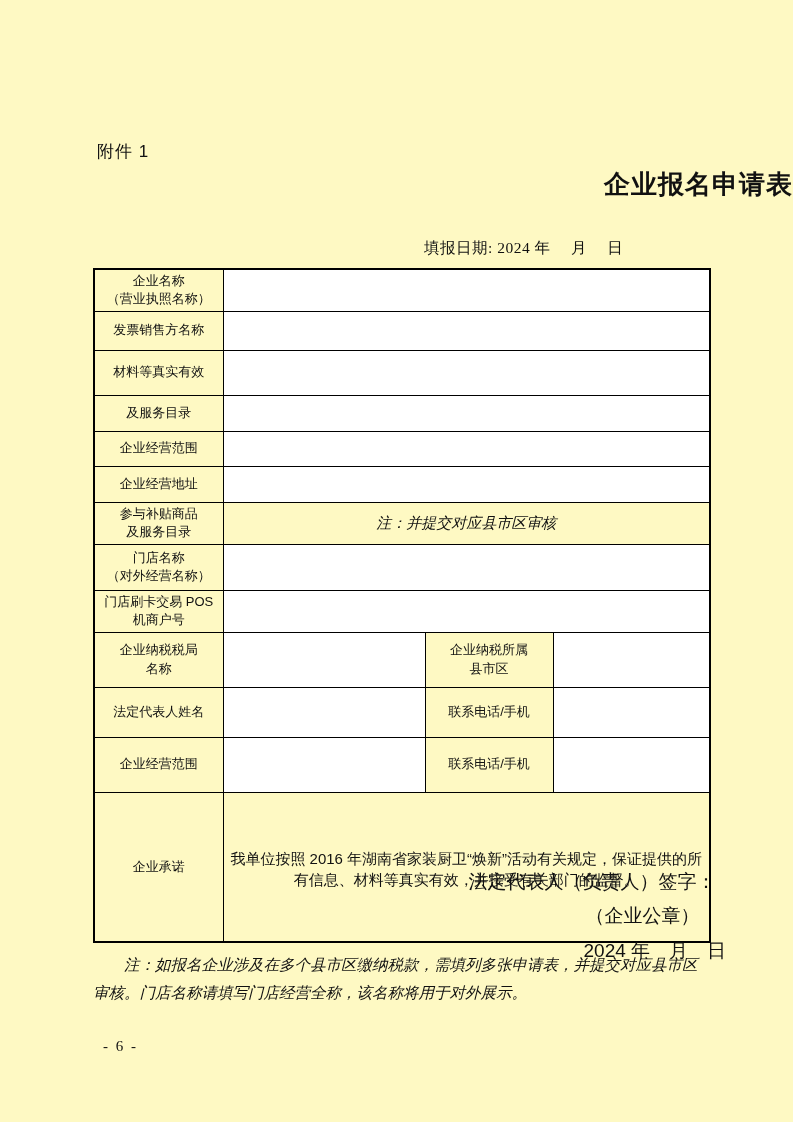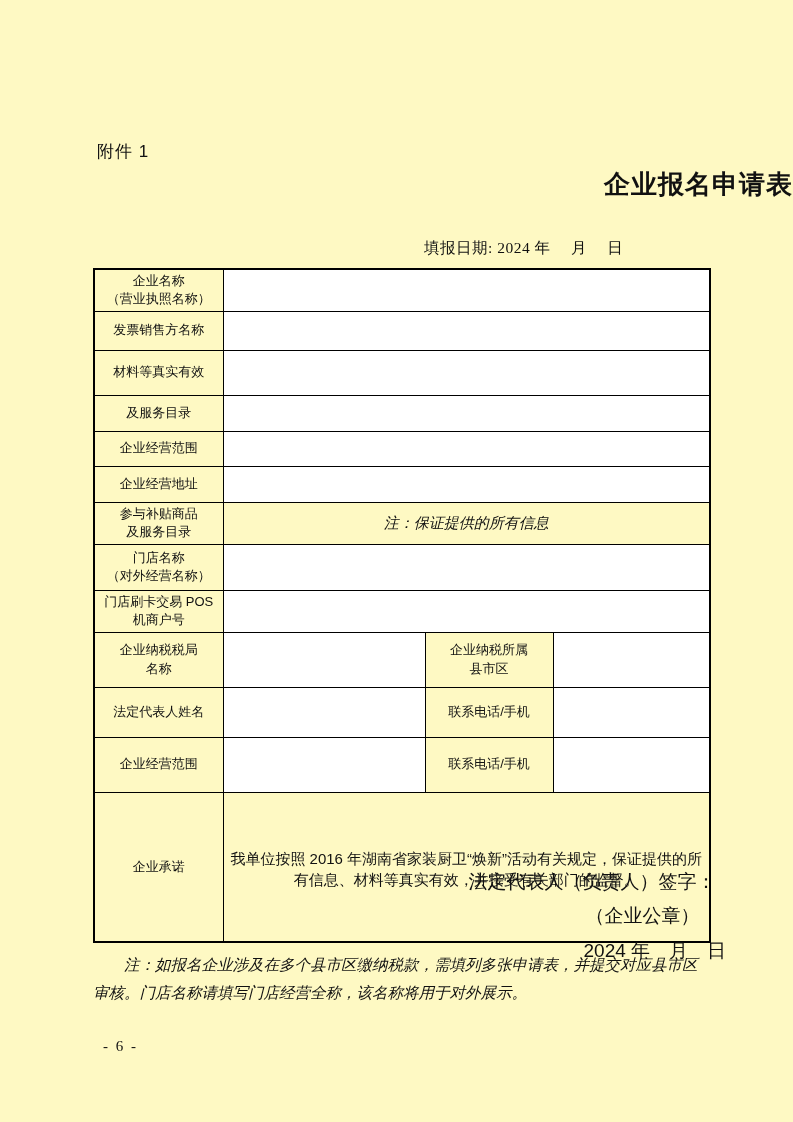--- a/index.html
+++ b/index.html
@@ -153,21 +153,21 @@
         <td class="lbl">企业经营范围</td>
         <td class="val" colspan="3"></td>
       </tr>
       <tr style="height:36px">
         <td class="lbl">企业经营地址</td>
         <td class="val" colspan="3"></td>
       </tr>
       <tr style="height:42px">
         <td class="lbl">参与补贴商品
 及服务目录</td>
-        <td class="note-cell" colspan="3">注：保证提供的所有信息</td>
+        <td class="note-cell" colspan="3">注：并提交对应县市区审核</td>
       </tr>
       <tr style="height:46px">
         <td class="lbl">门店名称
 （对外经营名称）</td>
         <td class="val" colspan="3"></td>
       </tr>
       <tr style="height:42px">
         <td class="lbl">门店刷卡交易 POS
 机商户号</td>
         <td class="val" colspan="3"></td>

